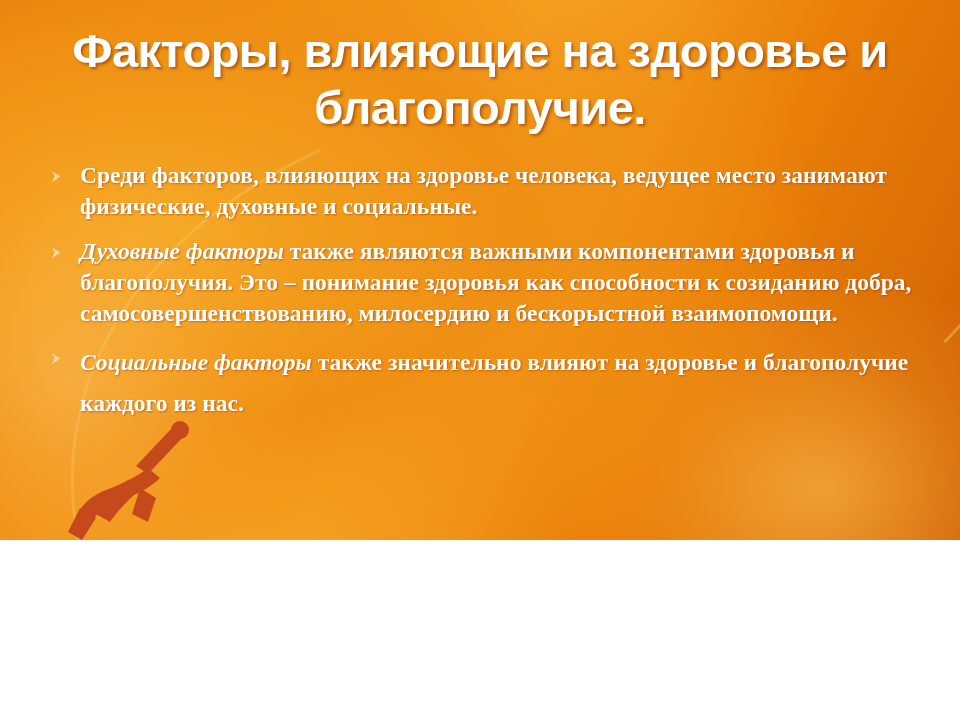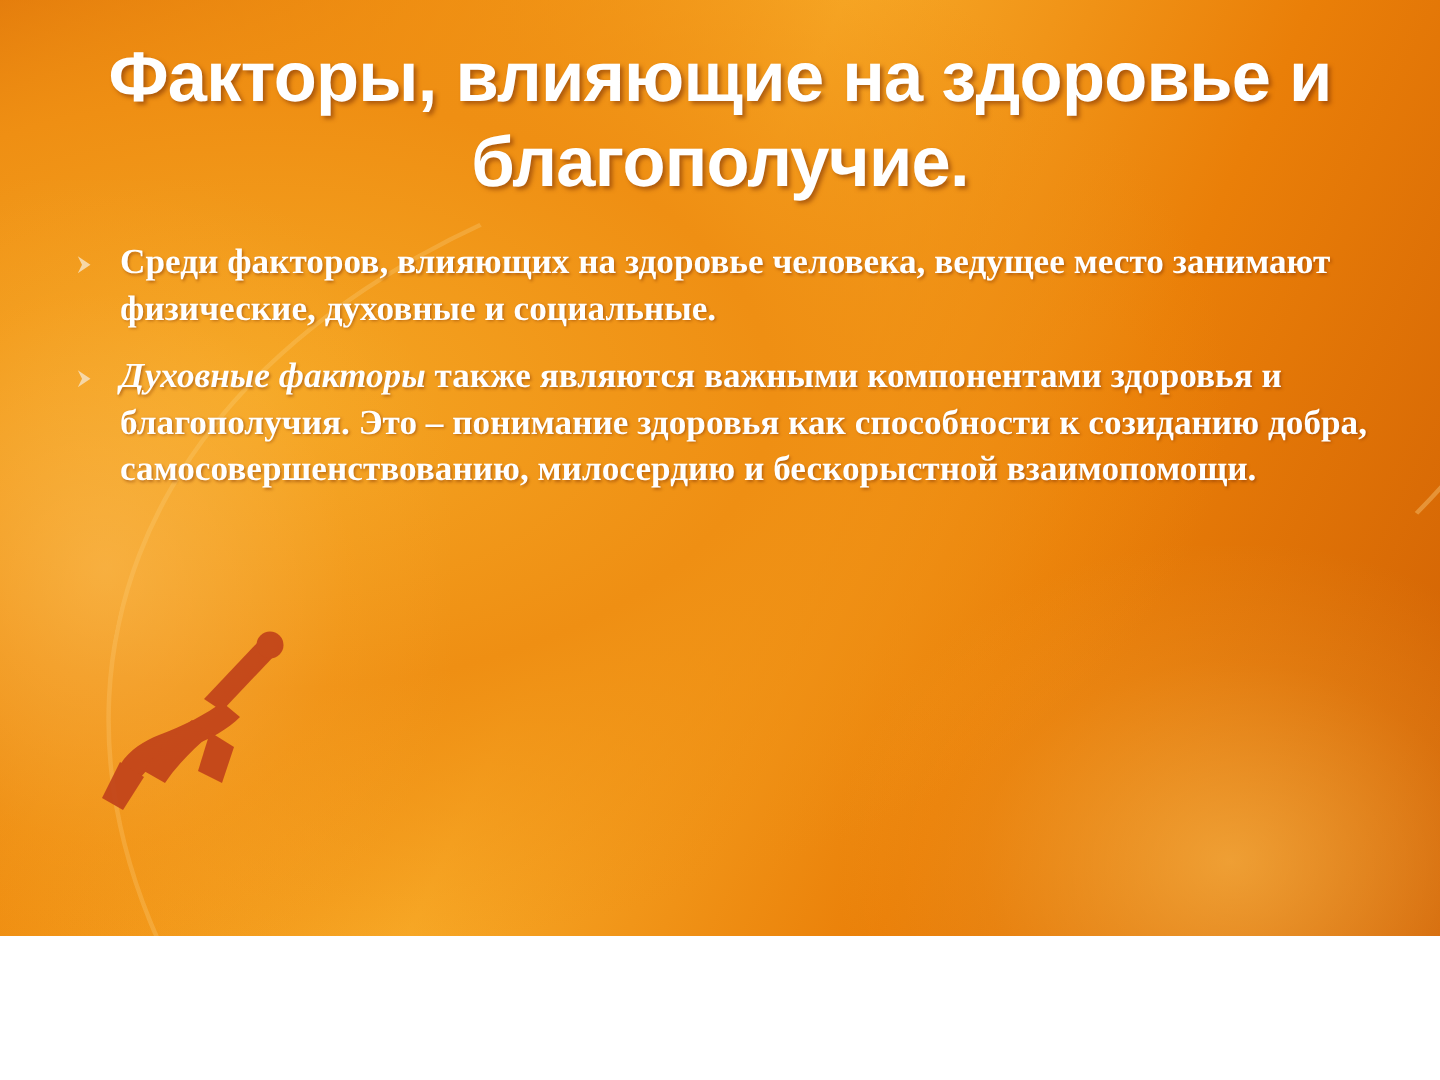--- a/index.html
+++ b/index.html
@@ -9,21 +9,21 @@
   body {
     width: 960px;
     height: 720px;
     overflow: hidden;
     font-family: "Liberation Sans", sans-serif;
   }
 
   .slide {
     position: relative;
     width: 960px;
-    height: 624px;
+    height: 540px;
     overflow: hidden;
     background: #e8820c;
     background-image:
       radial-gradient(ellipse 900px 520px at 18% 42%, #f5a623 0%, #ef8f13 38%, rgba(230,120,8,0) 72%),
       linear-gradient(115deg, #d96a05 0%, #ef8d10 22%, #f7a826 45%, #ea7f08 70%, #cf5f04 100%);
   }
 
   
   .swoosh {
     position: absolute;
@@ -206,16 +206,26 @@
       <span class="bullet-mark">
         <svg viewBox="0 0 16 16" width="15" height="15" aria-hidden="true">
           <path d="M2 2 L11 8 L2 14 L5 8 Z" fill="#f6d7a6"></path>
         </svg>
       </span>
       <span class="bullet-text">
         <span class="em">Духовные факторы </span><span>также являются важными компонентами здоровья и благополучия. Это – понимание здоровья как способности к созиданию добра, самосовершенствованию, милосердию и бескорыстной взаимопомощи.</span>
       </span>
     </div>
 
+    <div class="bullet-row">
+      <span class="bullet-mark">
+        <svg viewBox="0 0 16 16" width="15" height="15" aria-hidden="true">
+          <path d="M2 2 L11 8 L2 14 L5 8 Z" fill="#f6d7a6"></path>
+        </svg>
+      </span>
+      <span class="bullet-text spaced">
+        <span class="em">Социальные факторы </span><span>также значительно влияют на здоровье и благополучие каждого из нас.</span>
+      </span>
+    </div>
 
 
   </div>
 </div>
 
 </body></html>

